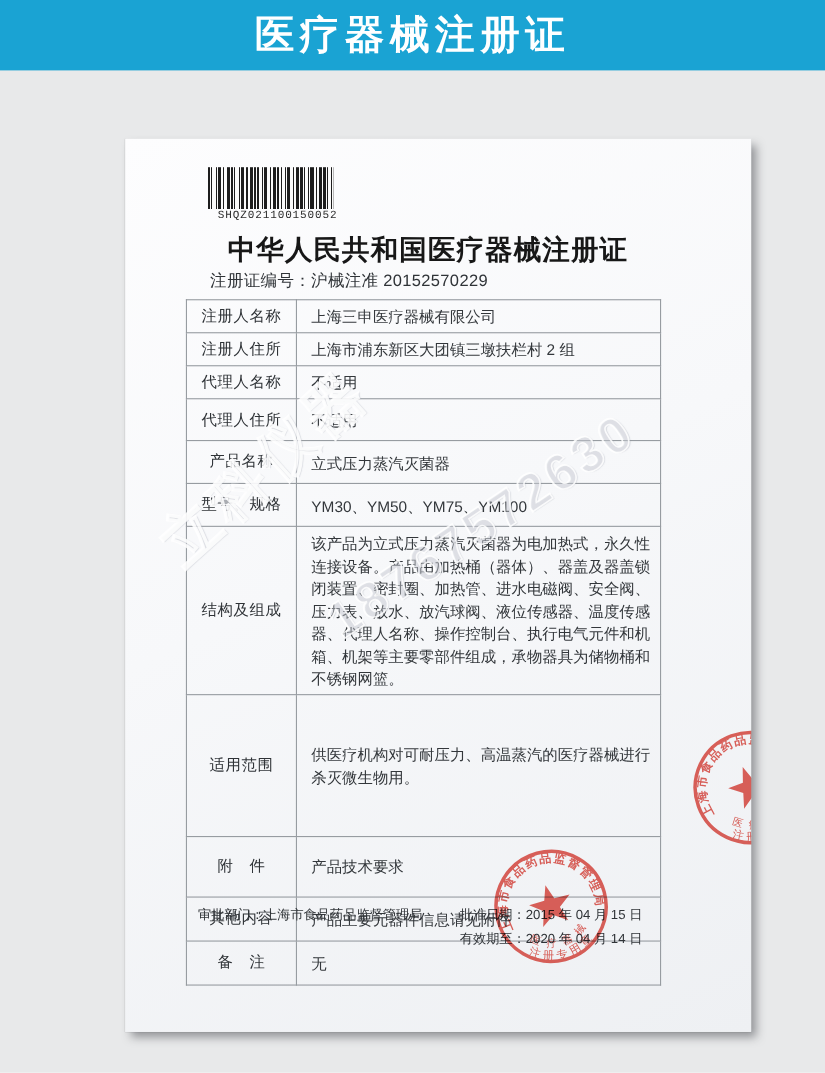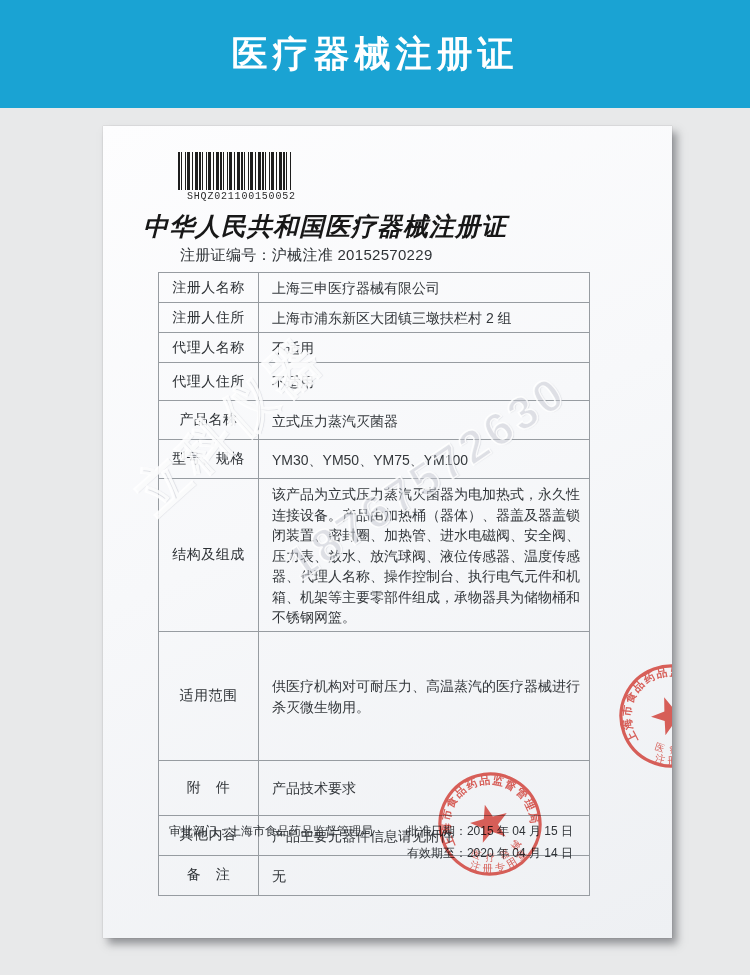--- a/index.html
+++ b/index.html
@@ -12,30 +12,30 @@
   *{margin:0;padding:0;box-sizing:border-box;}
   html,body{width:750px;height:975px;overflow:hidden;}
   body{
     background:var(--page-bg);
     font-family:"Liberation Sans","DejaVu Sans",sans-serif;
     color:var(--text);
     position:relative;
   }
   
   .banner{
-    position:absolute;left:0;top:0;width:750px;height:108px;
+    position:absolute;left:0;top:0;width:750px;height:64px;
     background:var(--header-bg);
     display:flex;align-items:center;justify-content:center;
   }
   .banner-title{
     color:#ffffff;font-size:36px;font-weight:bold;letter-spacing:5px;
   }
   
   .paper{
-    position:absolute;left:103px;top:126px;width:569px;height:812px;
+    position:absolute;left:114px;top:126px;width:569px;height:812px;
     background:linear-gradient(155deg,#fdfdfe 0%,#f7f8fa 45%,#eef0f3 100%);
     box-shadow:5px 6px 8px rgba(62,64,70,.5), 0 0 1px rgba(0,0,0,.25);
     overflow:hidden;
   }
   
   .barcode{position:absolute;left:75px;top:26px;width:118px;}
   .barcode-bars{
     width:114px;height:38px;
     background-image:repeating-linear-gradient(90deg,
       #1d1d1d 0 2px,#fbfbfb 2px 3px,#1d1d1d 3px 4px,#fbfbfb 4px 7px,
@@ -43,24 +43,24 @@
       #1d1d1d 14px 15px,#fbfbfb 15px 17px,#1d1d1d 17px 20px,#fbfbfb 20px 21px);
   }
   .barcode-text{
     margin-top:1px;padding-left:9px;
     font-size:10px;letter-spacing:.8px;color:#2c2c2c;
     font-family:"Liberation Mono","DejaVu Sans Mono",monospace;
   }
   
   .cert-title{
     position:absolute;left:40px;top:84px;width:470px;
+    text-align:center;
     font-family:"Liberation Serif","DejaVu Serif",serif;
     font-size:25px;font-weight:bold;color:#171717;letter-spacing:1px;
     white-space:nowrap;
-    font-style:italic;
   }
   .reg-line{
     position:absolute;left:77px;top:120px;
     font-size:15px;color:#2f3337;letter-spacing:.3px;
   }
   
   .cert-table{
     position:absolute;left:55px;top:146px;width:432px;
     border-collapse:collapse;table-layout:fixed;
     font-size:14px;color:var(--text);

